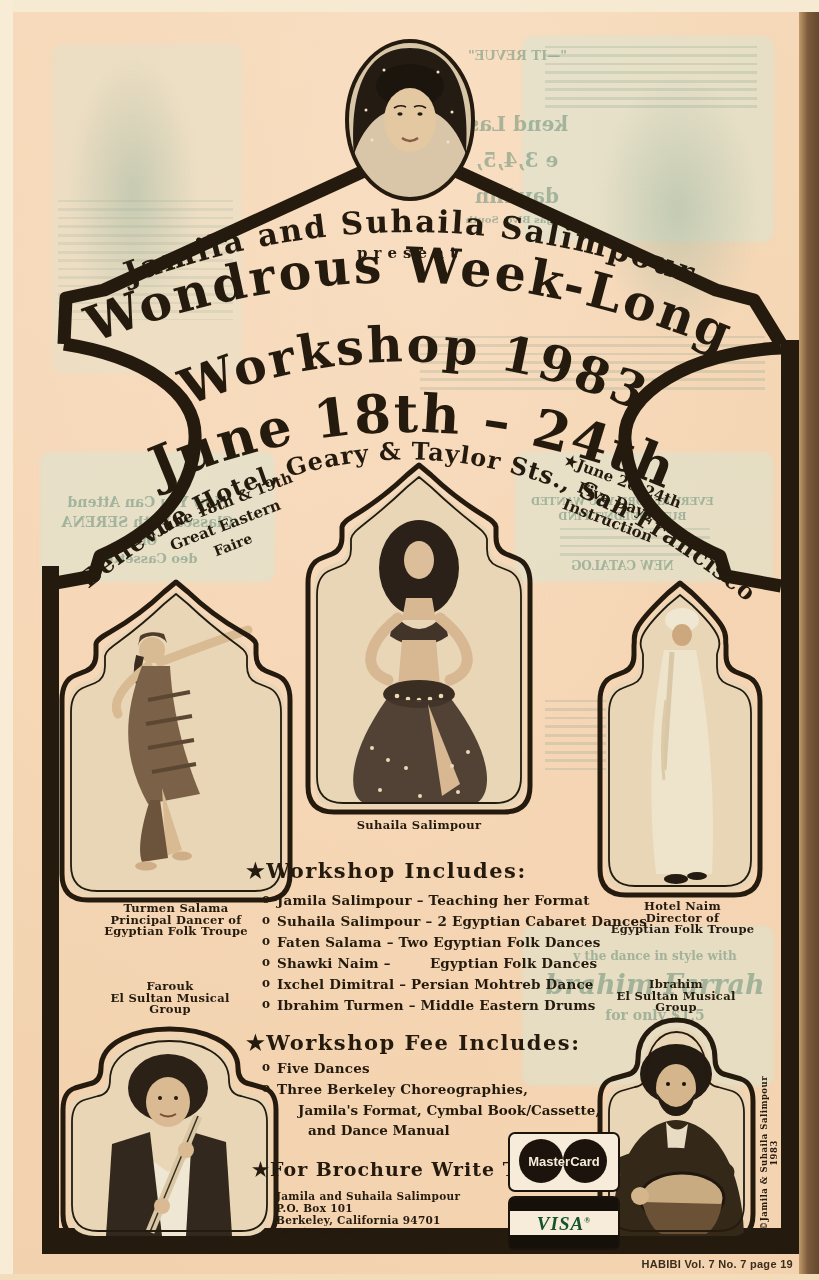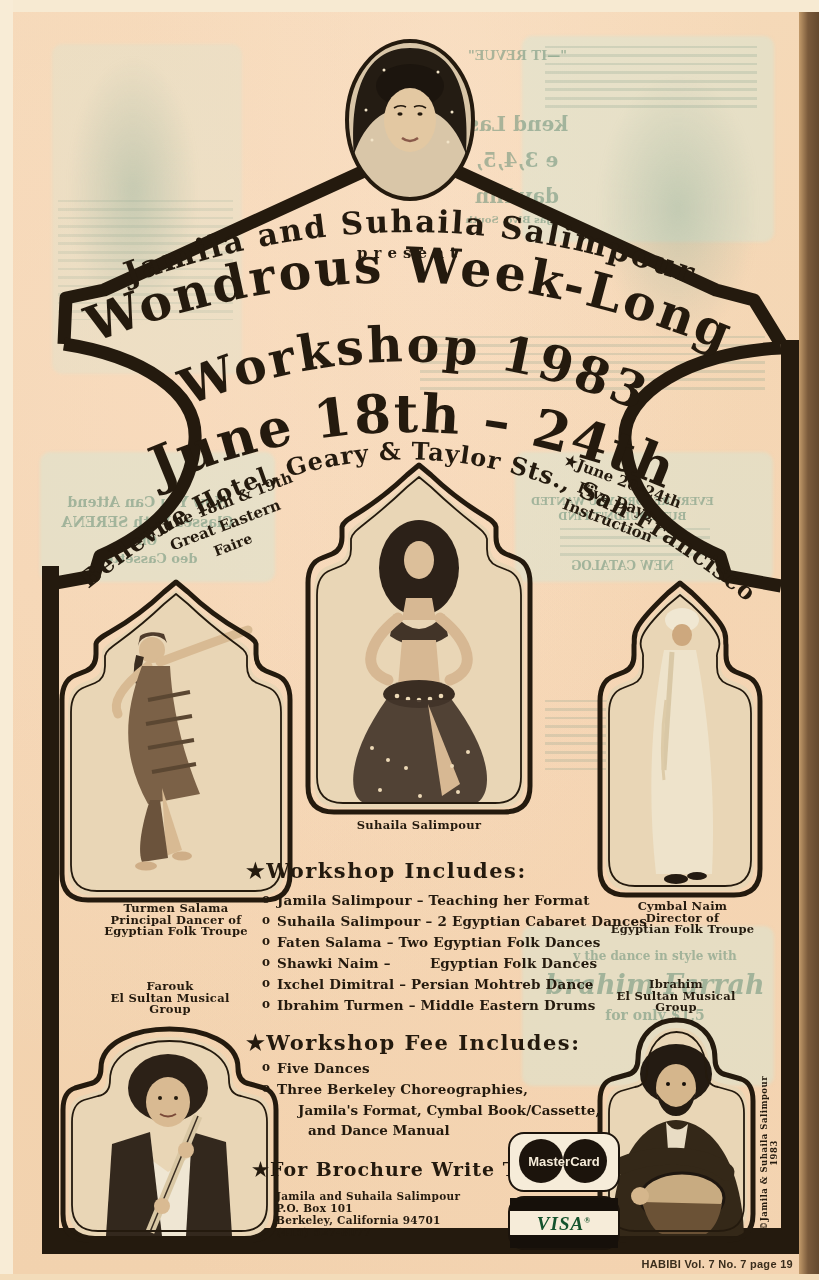--- a/index.html
+++ b/index.html
@@ -28,21 +28,21 @@
   .note{position:absolute;text-align:center;font-family:"DejaVu Serif",serif;font-weight:700;color:#241a0e;font-size:15px;line-height:21px;}
   .addr{font-size:10.5px;line-height:12px;letter-spacing:.3px;}
   
   .t{font-family:"DejaVu Serif",serif;font-weight:700;fill:#241a0e;}
   .t-pres{font-size:31px;letter-spacing:2px;}
   .t-present{font-size:15px;letter-spacing:6px;}
   .t-big{font-size:49px;letter-spacing:3px;}
   .t-date{font-size:53px;letter-spacing:2px;}
   .t-venue{font-size:24px;letter-spacing:1px;}
   
-  .badge{position:absolute;background:#f6ecd9;border:2px solid #1c140c;border-radius:16px;}
+  .badge{position:absolute;background:#f6ecd9;border:2px solid #1c140c;border-radius:7px;}
   .mc-c{position:absolute;top:5px;width:44px;height:44px;border-radius:50%;background:#1c140c;}
   .mc-label{position:absolute;left:0;right:0;top:20px;text-align:center;color:#f6ecd9;font:700 13px "Liberation Sans",sans-serif;}
   .visa-bar{position:absolute;left:0;right:0;height:13px;background:#16100a;}
   .visa-word{position:absolute;left:0;right:0;top:15px;text-align:center;font:italic 700 19px "Liberation Serif",serif;letter-spacing:1px;color:#14532d;}
   .reg{font-size:8px;vertical-align:super;font-style:normal;}
   
   .edge{position:absolute;}
 </style>
 </head>
 <body>
@@ -255,21 +255,21 @@
     <div>Instruction</div>
   </div>
 
   <div class="cap" style="left:339px;top:820px;width:160px;">Suhaila Salimpour</div>
   <div class="cap" style="left:96px;top:903px;width:160px;">
     <div>Turmen Salama</div>
     <div>Principal Dancer of</div>
     <div>Egyptian Folk Troupe</div>
   </div>
   <div class="cap" style="left:600px;top:901px;width:165px;">
-    <div>Cymbal Naim</div>
+    <div>Hotel Naim</div>
     <div>Director of</div>
     <div>Egyptian Folk Troupe</div>
   </div>
   <div class="cap" style="left:90px;top:981px;width:160px;">
     <div>Farouk</div>
     <div>El Sultan Musical Group</div>
   </div>
   <div class="cap" style="left:596px;top:979px;width:160px;">
     <div>Ibrahim</div>
     <div>El Sultan Musical Group</div>

